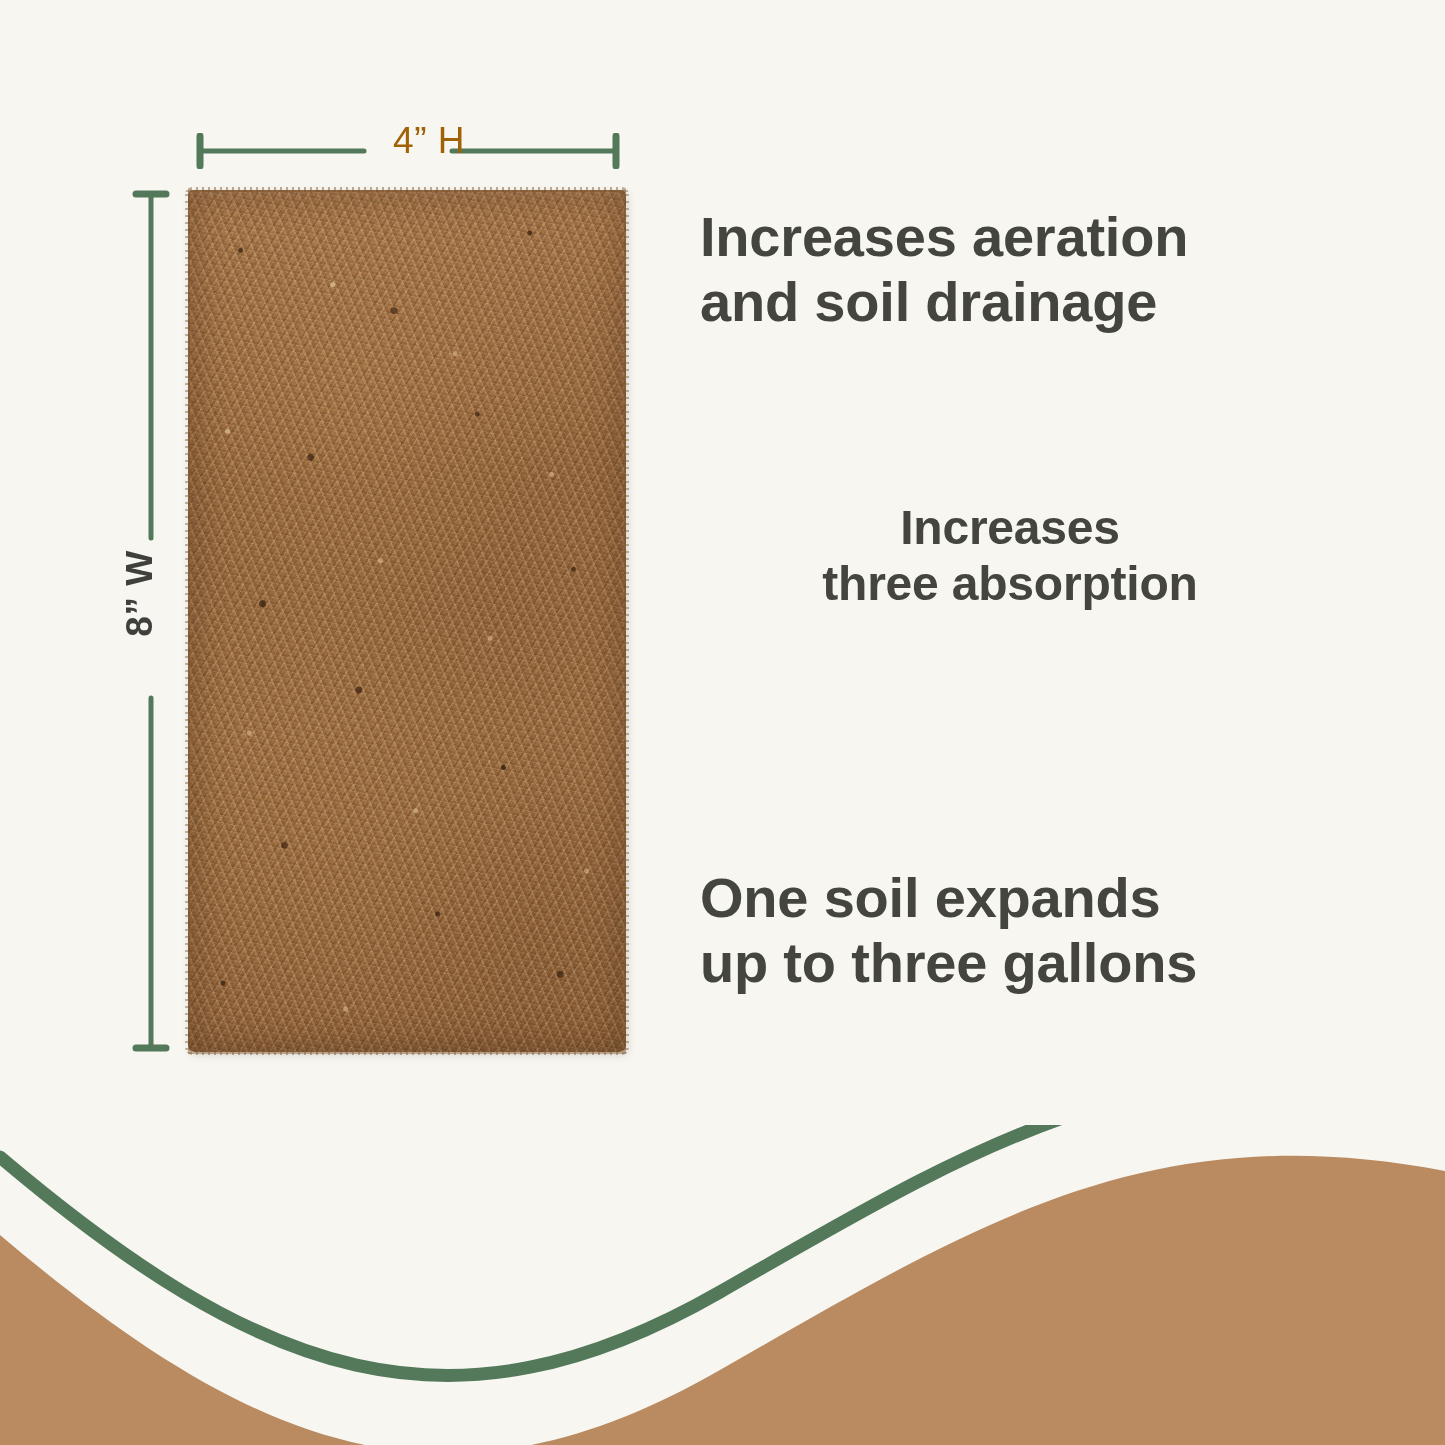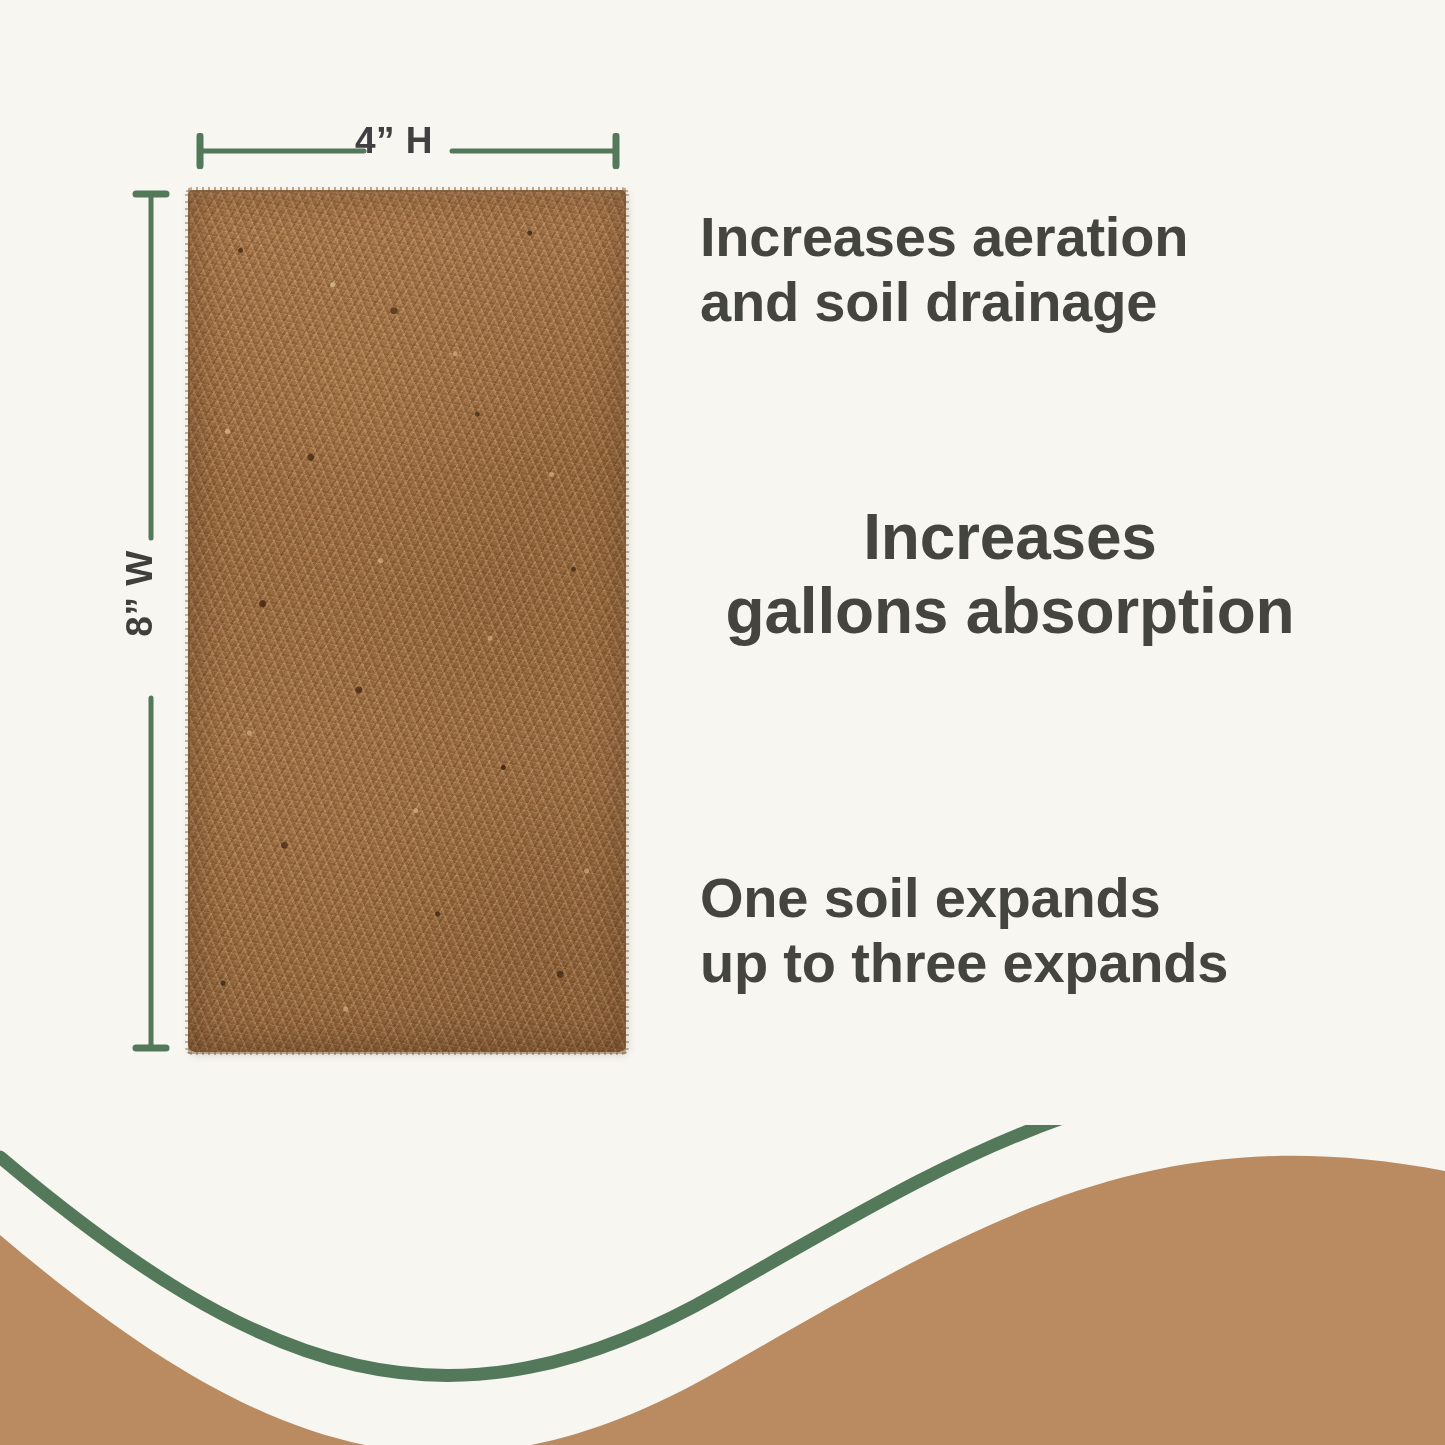--- a/index.html
+++ b/index.html
@@ -46,25 +46,25 @@
     top: 190px;
     width: 70px;
     height: 862px;
   }
 
   .dim-label-top {
     position: absolute;
     left: 355px;
     top: 122px;
     width: 110px;
-    text-align: left;
+    text-align: right;
     font-size: 37px;
-    font-weight: bold;
+    font-weight: normal;
     letter-spacing: 0.5px;
-    color: #404040;
+    color: #a16207;
     line-height: 1;
   }
   .dim-label-left {
     position: absolute;
     left: 84px;
     top: 575px;
     width: 110px;
     text-align: center;
     font-size: 37px;
     font-weight: bold;
@@ -161,21 +161,21 @@
     left: 700px;
     top: 205px;
     width: 620px;
     font-size: 56px;
     text-align: left;
   }
   .benefit-2 {
     left: 700px;
     top: 500px;
     width: 620px;
-    font-size: 64px;
+    font-size: 48px;
     text-align: center;
   }
   .benefit-3 {
     left: 700px;
     top: 866px;
     width: 620px;
     font-size: 56px;
     text-align: left;
   }
 </style>
@@ -209,26 +209,26 @@
     <div class="brick-edge"></div>
   </div>
 
   <div class="benefit benefit-1">
     <div>Increases aeration</div>
     <div>and soil drainage</div>
   </div>
 
   <div class="benefit benefit-2">
     <div>Increases</div>
-    <div>gallons absorption</div>
+    <div>three absorption</div>
   </div>
 
   <div class="benefit benefit-3">
     <div>One soil expands</div>
-    <div>up to three expands</div>
+    <div>up to three gallons</div>
   </div>
 
   <div class="wave-layer">
     <svg width="1445" height="320" viewBox="0 0 1445 320" preserveAspectRatio="none">
       <path d="M0,110 C260,330 450,400 720,245 C980,96 1150,-10 1445,46 L1445,320 L0,320 Z" fill="#ba8a60"></path>
       <path d="M0,32 C260,252 450,322 720,167 C980,18 1150,-88 1445,-32" fill="none" stroke="#53785a" stroke-width="13" stroke-linecap="round"></path>
     </svg>
   </div>
 
 </div>

